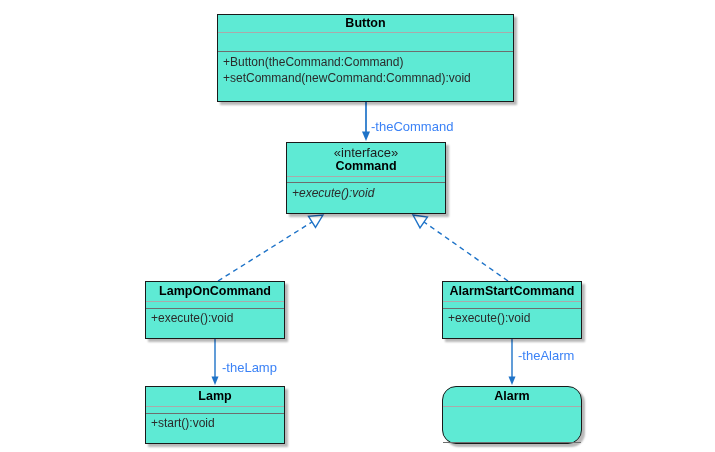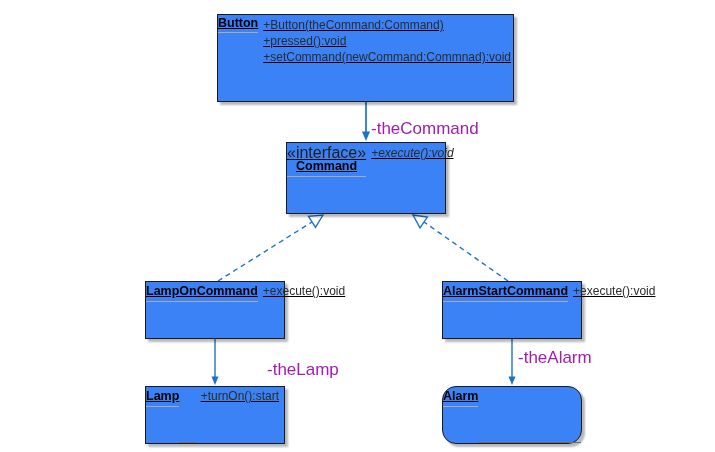--- a/index.html
+++ b/index.html
@@ -19,41 +19,41 @@
     position: absolute;
     left: 0;
     top: 0;
     width: 715px;
     height: 452px;
     pointer-events: none;
   }
   .cls {
     position: absolute;
     box-sizing: border-box;
-    background: #3b82f6;
+    background: #5eead4;
     border: 1px solid #1a1a1a;
     box-shadow: 3px 3px 2px rgba(0,0,0,0.28);
     display: flex;
-    text-decoration: underline;
+    flex-direction: column;
   }
   .cls-title {
     box-sizing: border-box;
     border-bottom: 1px solid #aaaaaa;
     text-align: center;
     font-weight: bold;
     font-size: 12.5px;
     color: #000000;
     display: flex;
     flex-direction: column;
     justify-content: center;
     line-height: 15px;
   }
   .stereotype {
     font-weight: normal;
-    font-size: 16px;
+    font-size: 13px;
     color: #1d1d1d;
     line-height: 13px;
   }
   .cls-attrs {
     box-sizing: border-box;
     flex: 1;
     border-bottom: 1px solid #6e6e6e;
   }
   .cls-methods {
     box-sizing: border-box;
@@ -81,26 +81,26 @@
   .small-box .cls-title { height: 20px; text-align: center; }
   .small-box .cls-methods .m { line-height: 15px; }
 
   #box-lamponcommand     { left: 145px; top: 281px; }
   #box-alarmstartcommand { left: 442px; top: 281px; }
   #box-lamp              { left: 145px; top: 386px; }
   #box-alarm             { left: 442px; top: 386px; border-radius: 14px; }
 
   .edge-label {
     position: absolute;
-    font-size: 17px;
-    color: #a21caf;
+    font-size: 13px;
+    color: #3b82f6;
     white-space: nowrap;
   }
   #label-thecommand { left: 371px; top: 119px; }
-  #label-thelamp    { left: 222px; top: 360px; margin-left: 45px; }
+  #label-thelamp    { left: 222px; top: 360px; }
   #label-thealarm   { left: 518px; top: 348px; }
 </style>
 </head>
 <body>
 
 <div class="canvas">
 
   <svg class="edges" viewBox="0 0 715 452" xmlns="http://www.w3.org/2000/svg">
 
     <line x1="366" y1="102" x2="366" y2="133" stroke="#1E73C8" stroke-width="1.7"></line>
@@ -117,21 +117,20 @@
 
     <line x1="508" y1="281" x2="424" y2="222" stroke="#1E73C8" stroke-width="1.4" stroke-dasharray="5,4"></line>
     <polygon points="413,215 427.4,217.1 420,227.8" fill="#ffffff" stroke="#1E73C8" stroke-width="1.4"></polygon>
   </svg>
 
   <div class="cls" id="box-button">
     <div class="cls-title">Button</div>
     <div class="cls-attrs"></div>
     <div class="cls-methods">
       <div class="m">+Button(theCommand:Command)</div>
-      <div class="m">+pressed():void</div>
       <div class="m">+setCommand(newCommand:Commnad):void</div>
     </div>
   </div>
 
   <div class="cls" id="box-command">
     <div class="cls-title">
       <div class="stereotype">«interface»</div>
       <div>Command</div>
     </div>
     <div class="cls-attrs"></div>
@@ -153,21 +152,21 @@
     <div class="cls-attrs"></div>
     <div class="cls-methods">
       <div class="m">+execute():void</div>
     </div>
   </div>
 
   <div class="cls small-box" id="box-lamp">
     <div class="cls-title">Lamp</div>
     <div class="cls-attrs"></div>
     <div class="cls-methods">
-      <div class="m">+turnOn():start</div>
+      <div class="m">+start():void</div>
     </div>
   </div>
 
   <div class="cls small-box" id="box-alarm">
     <div class="cls-title">Alarm</div>
     <div class="cls-attrs"></div>
   </div>
 
   <div class="edge-label" id="label-thecommand">-theCommand</div>
   <div class="edge-label" id="label-thelamp">-theLamp</div>

